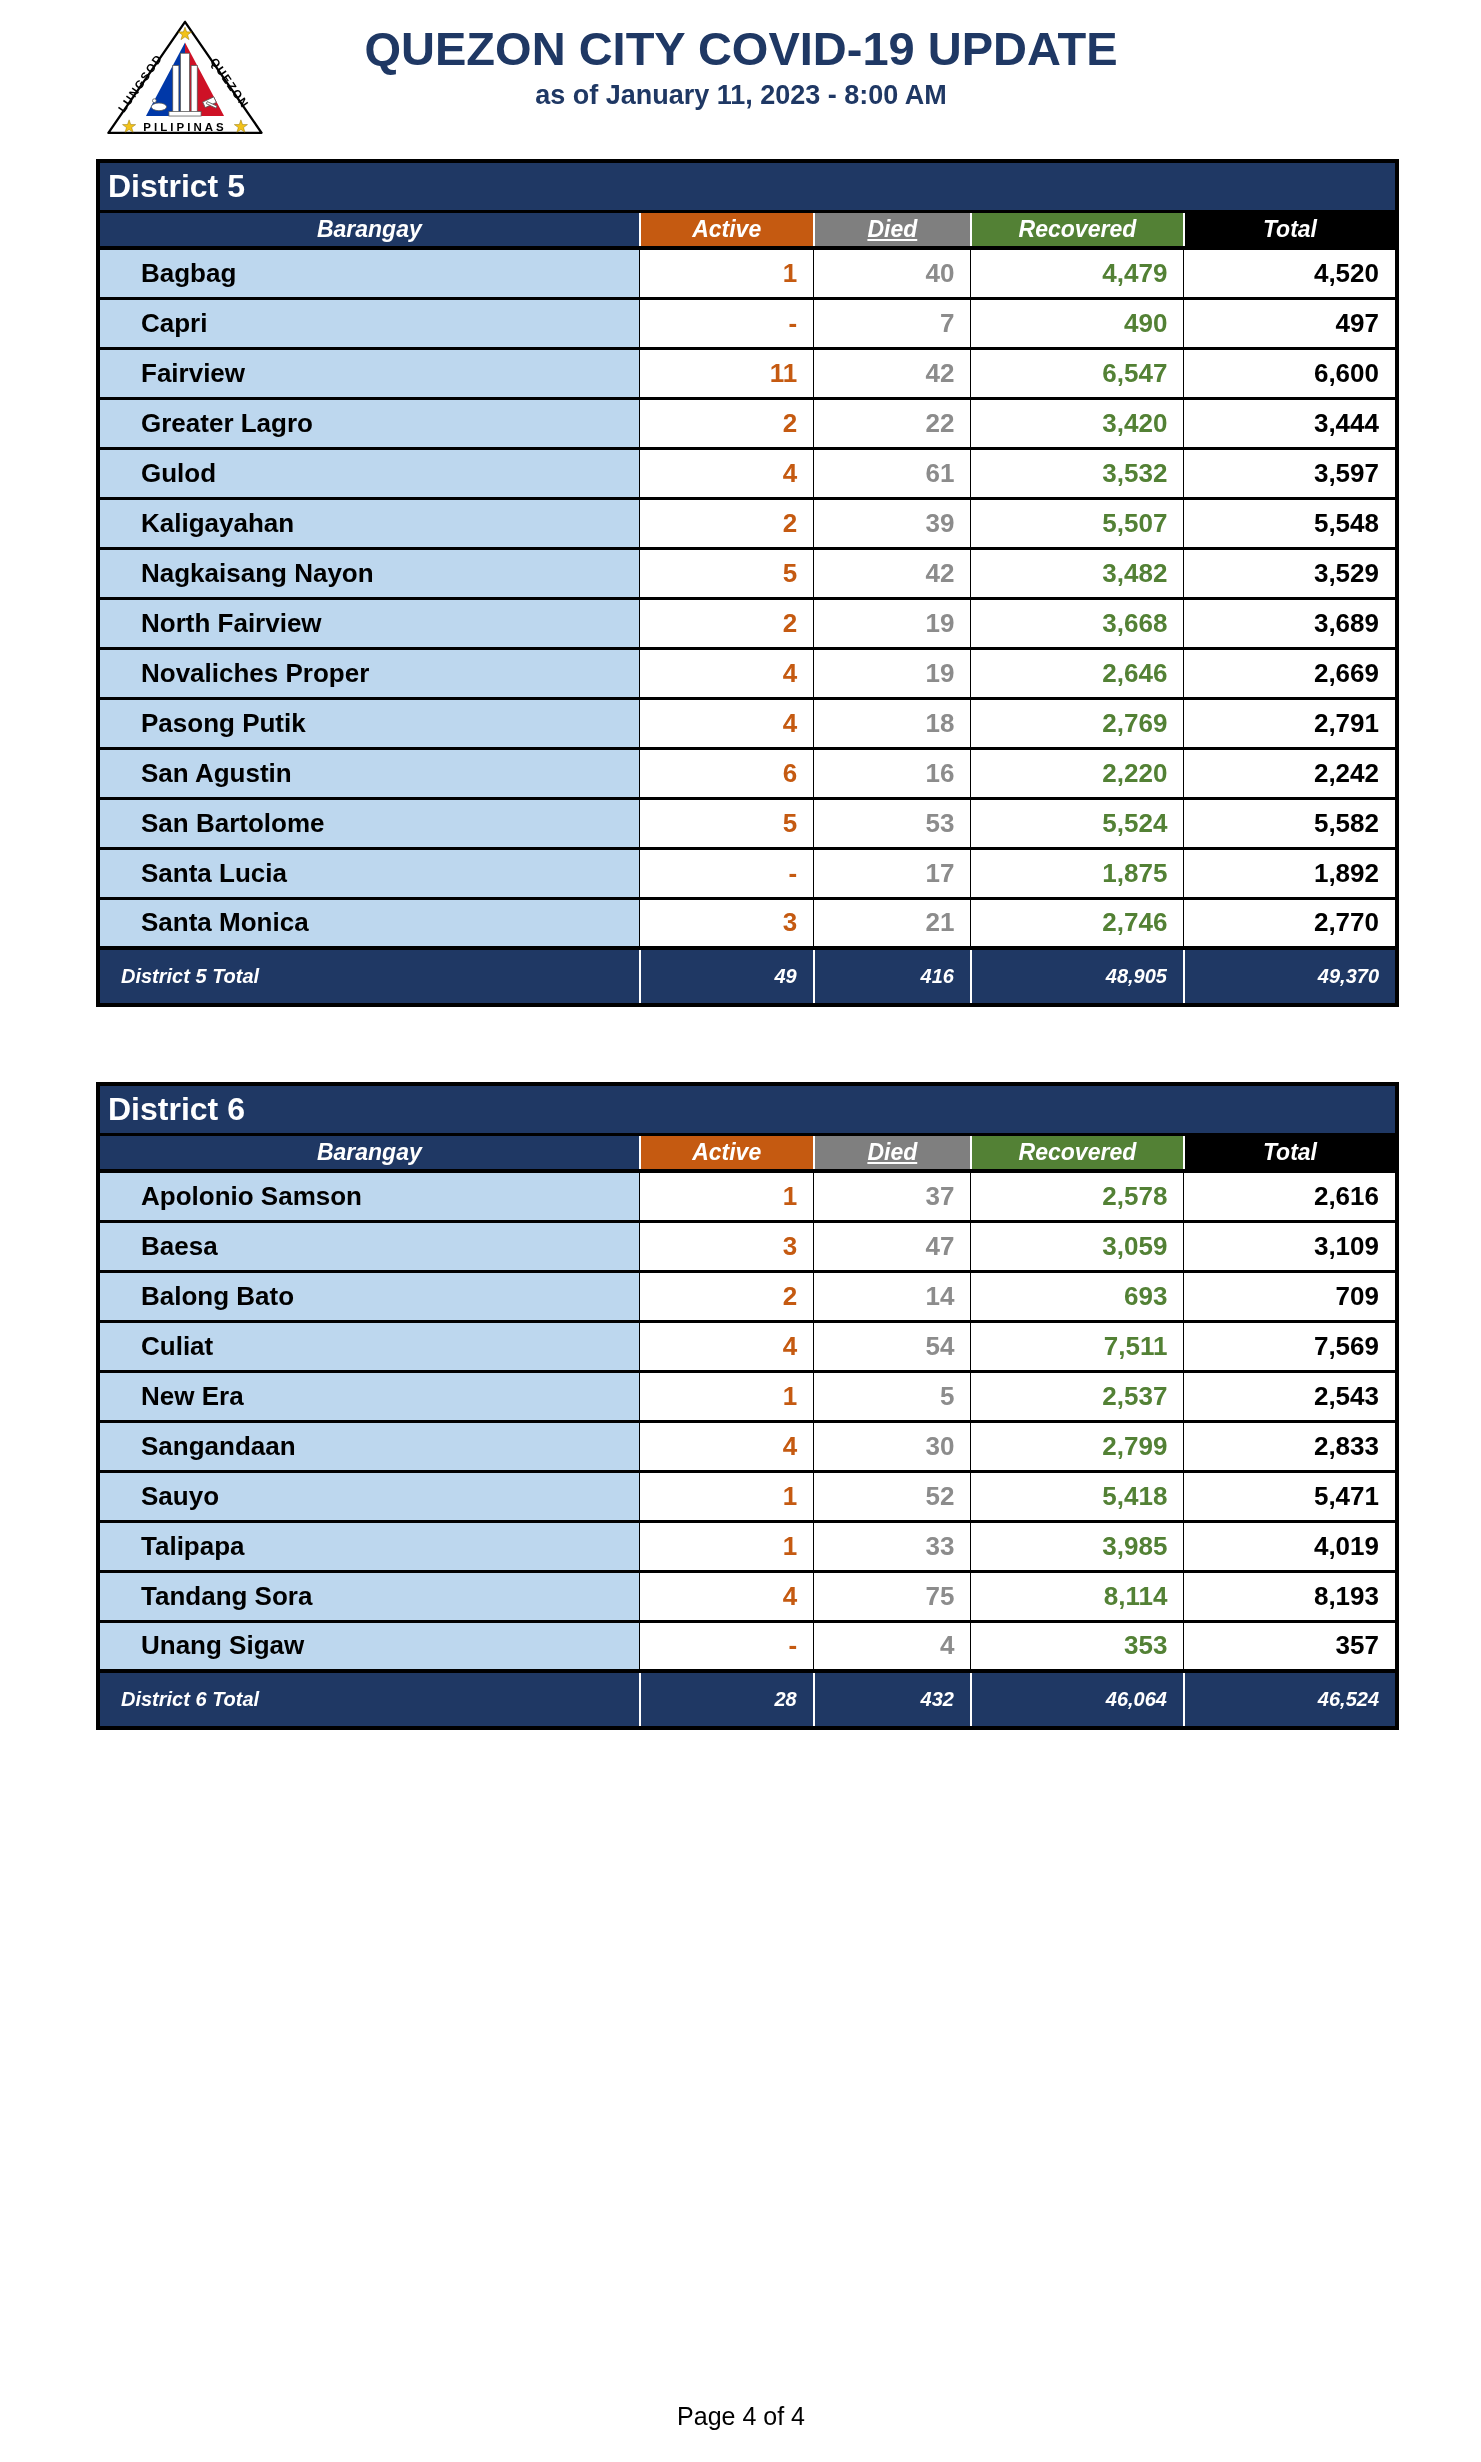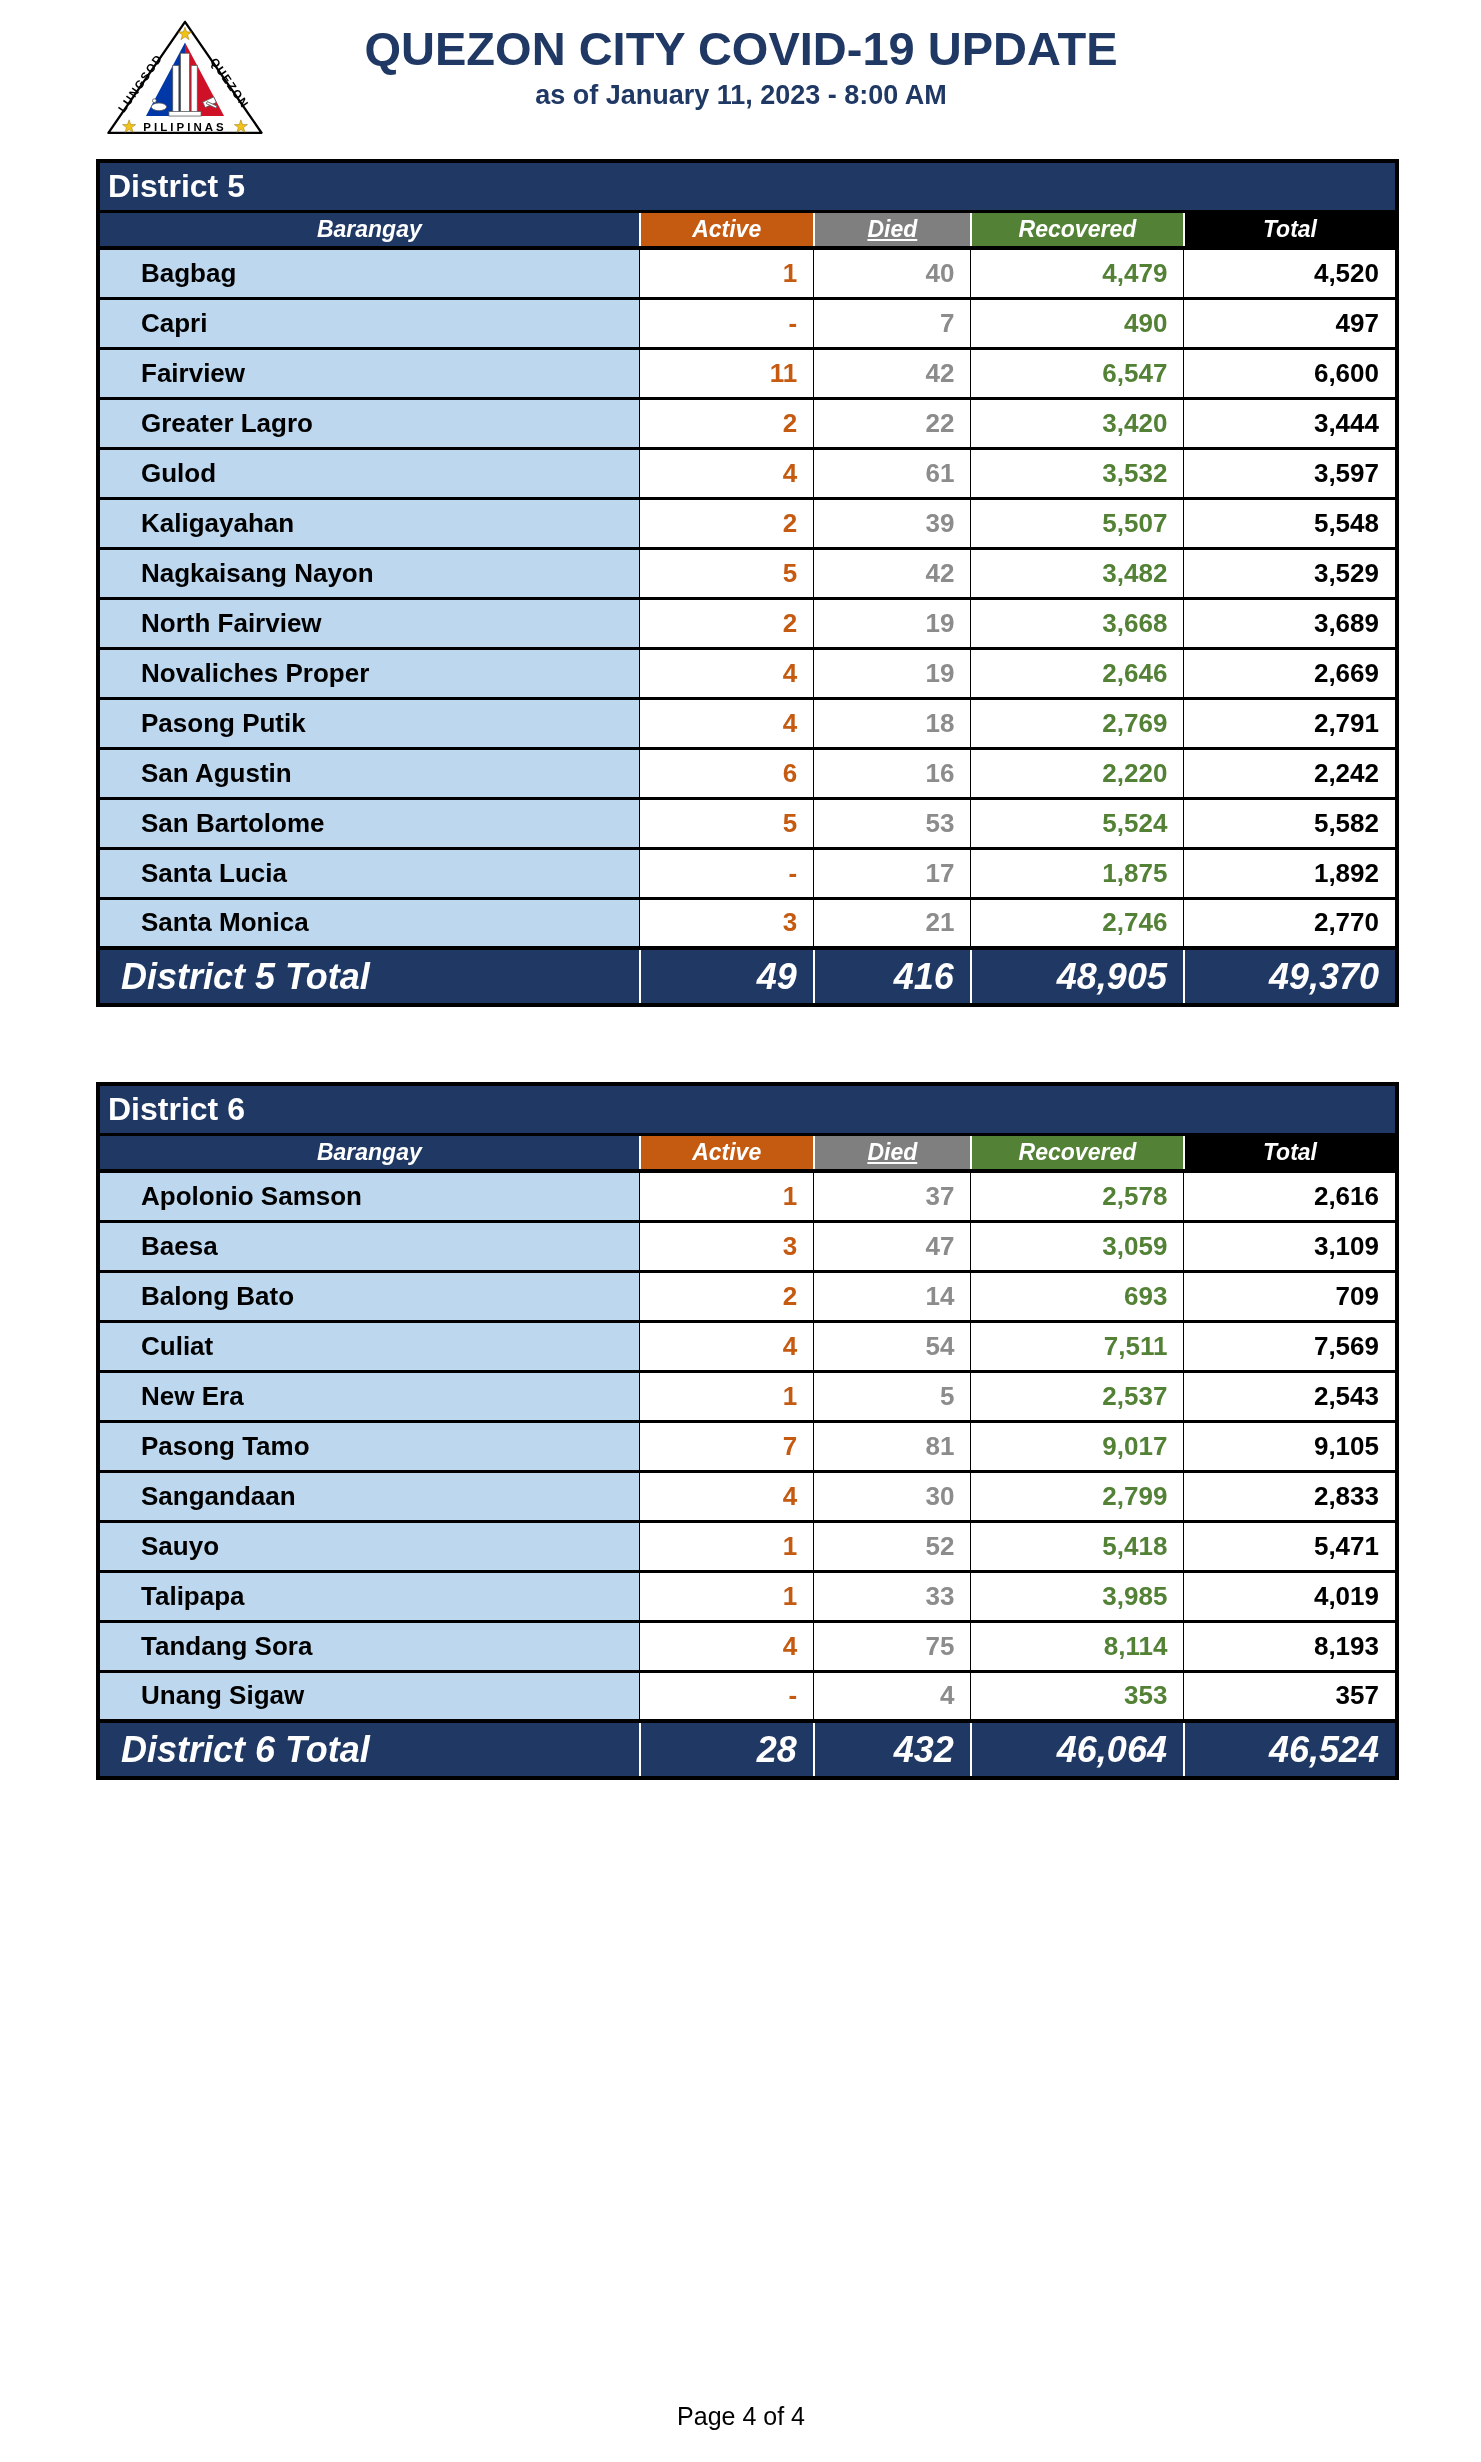--- a/index.html
+++ b/index.html
@@ -34,21 +34,21 @@
   .h-total{background:var(--black,#000);}
   tbody td{height:50px;border-top:3.2px solid #000;border-bottom:3.2px solid #000;
     font-size:26px;font-weight:700;background:#fff;}
   tbody td + td{border-left:1.6px solid #000;}
   td.cell-barangay{background:var(--lightblue,#BDD7EE);color:#000;text-align:left;padding-left:41px;}
   td.cell-num{text-align:right;padding-right:16px;}
   td.cell-active{color:var(--orange,#C55A11);}
   td.cell-died{color:var(--numgray,#8C8C8C);}
   td.cell-recovered{color:var(--green,#538135);}
   td.cell-total{color:#000;}
-  .total-row td{background:var(--navy,#1F3864);color:#fff;font-size:36px;font-weight:700;
+  .total-row td{background:var(--navy,#1F3864);color:#fff;font-size:20px;font-weight:700;
     font-style:italic;height:57px;border-top:4px solid #000;}
   .total-row td + td{border-left:2.4px solid #fff;}
   .total-row .t-label{text-align:left;padding-left:21px;}
   .total-row .t-num{text-align:right;padding-right:16px;}
 
   
   .footer{position:absolute;top:2402px;left:0;width:100%;text-align:center;}
   .footer span{font-size:25px;color:#000;text-align:right;}
 
   
@@ -277,27 +277,20 @@
             <td class="cell-num cell-total">7,569</td>
           </tr>
           <tr>
             <td class="cell-barangay">New Era</td>
             <td class="cell-num cell-active">1</td>
             <td class="cell-num cell-died">5</td>
             <td class="cell-num cell-recovered">2,537</td>
             <td class="cell-num cell-total">2,543</td>
           </tr>
           <tr>
-            <td class="cell-barangay">Pasong Tamo</td>
-            <td class="cell-num cell-active">7</td>
-            <td class="cell-num cell-died">81</td>
-            <td class="cell-num cell-recovered">9,017</td>
-            <td class="cell-num cell-total">9,105</td>
-          </tr>
-          <tr>
             <td class="cell-barangay">Sangandaan</td>
             <td class="cell-num cell-active">4</td>
             <td class="cell-num cell-died">30</td>
             <td class="cell-num cell-recovered">2,799</td>
             <td class="cell-num cell-total">2,833</td>
           </tr>
           <tr>
             <td class="cell-barangay">Sauyo</td>
             <td class="cell-num cell-active">1</td>
             <td class="cell-num cell-died">52</td>

